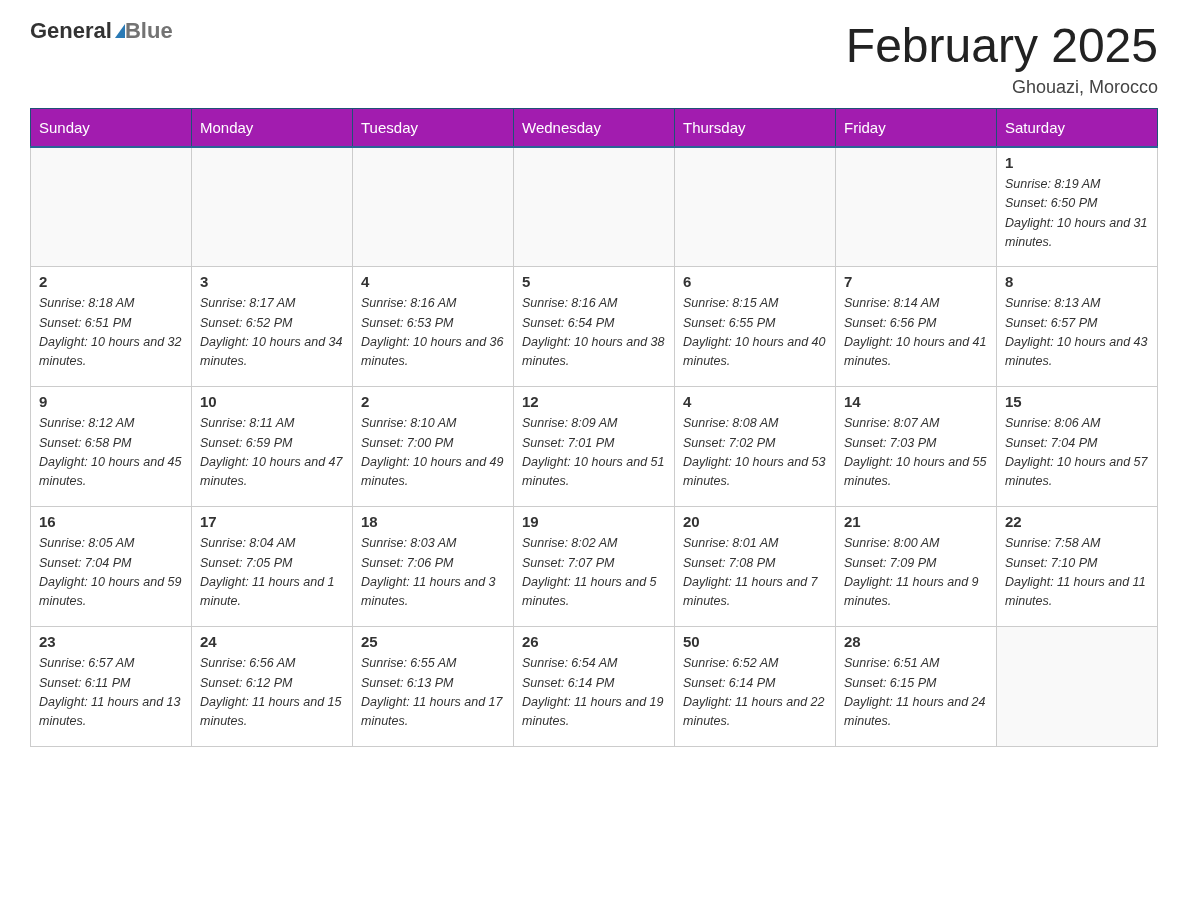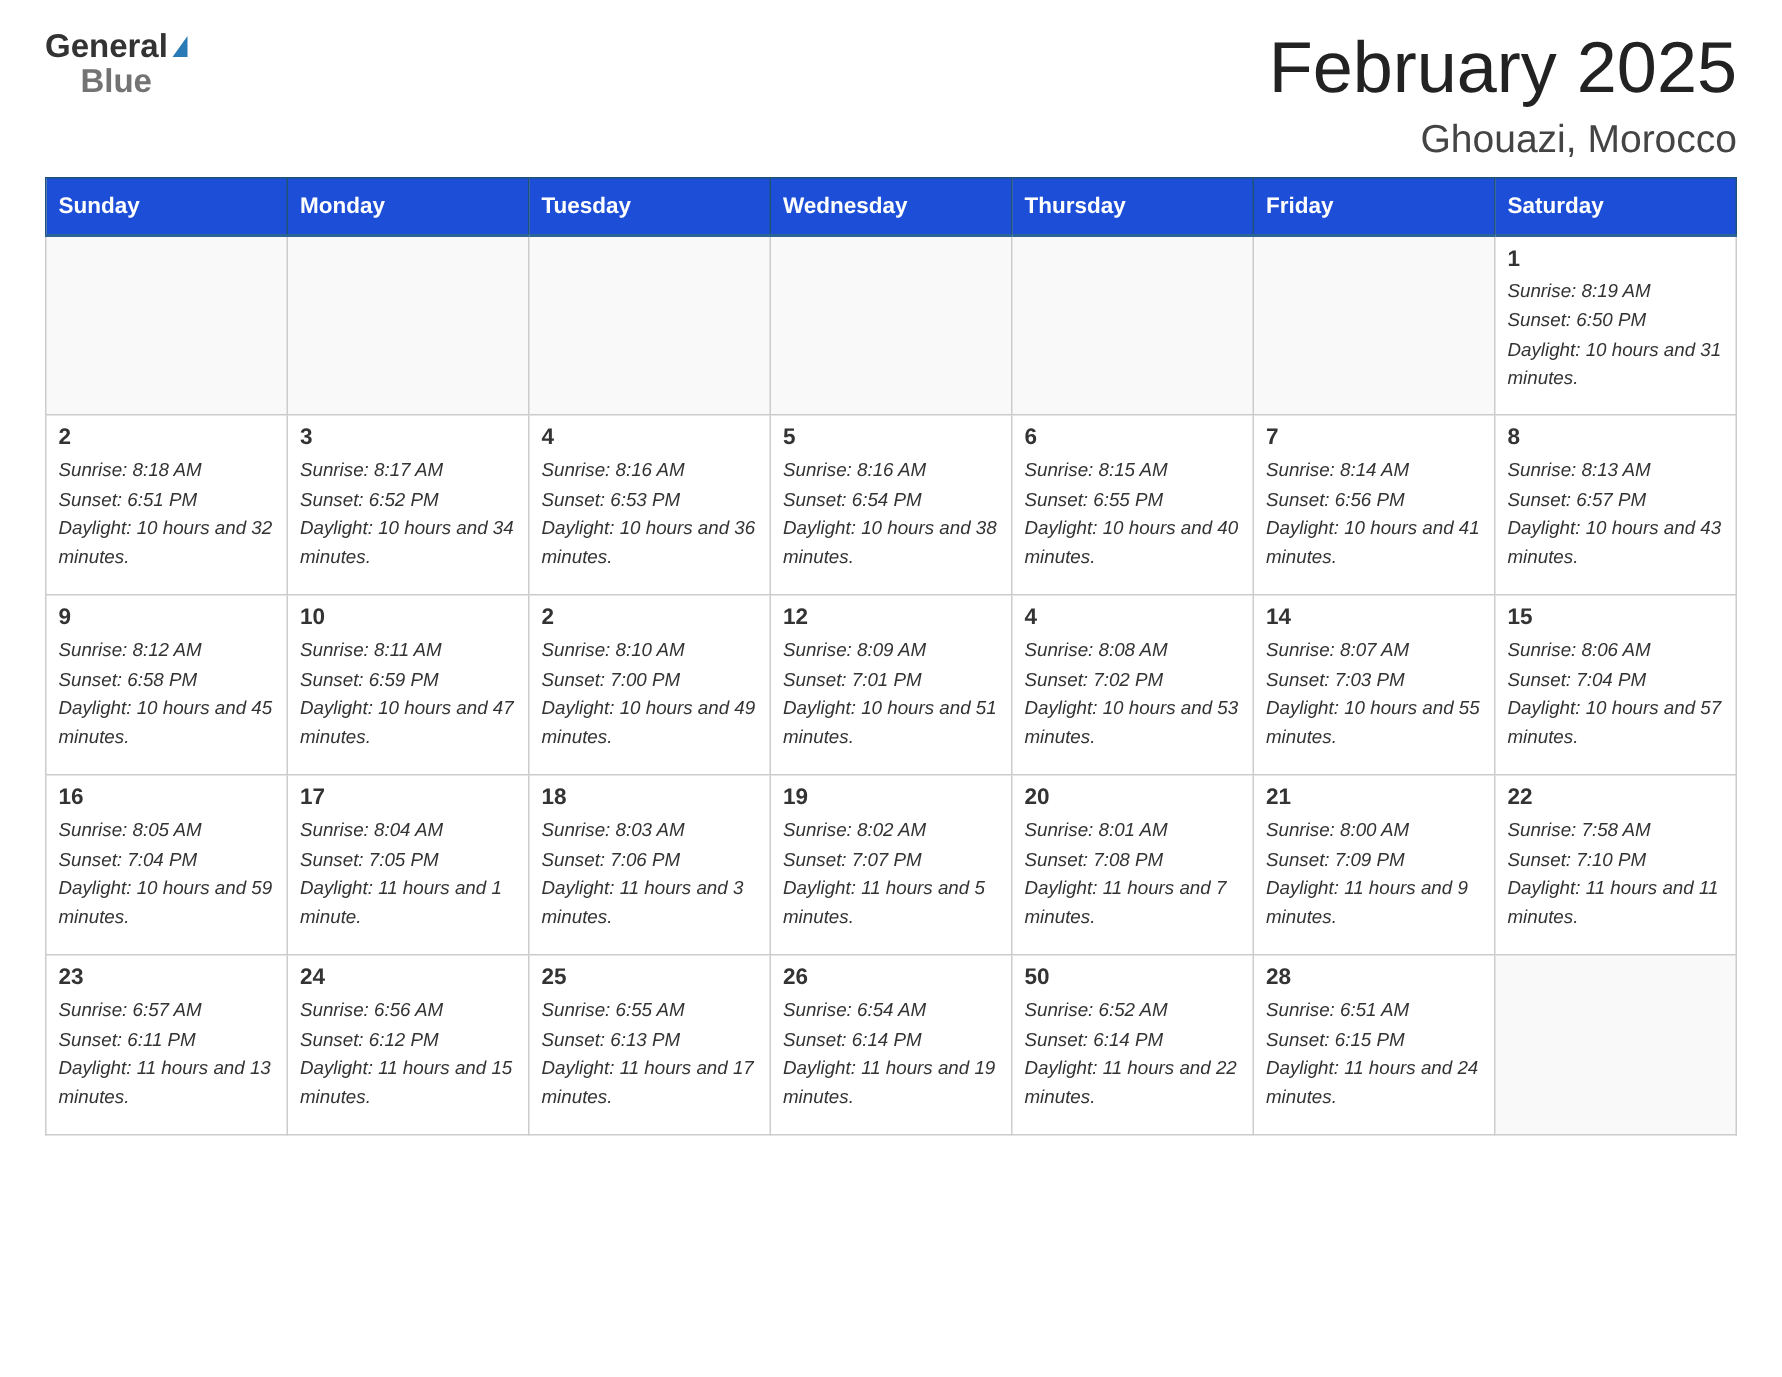--- a/index.html
+++ b/index.html
@@ -11,22 +11,22 @@
       min-height: 918px;
     }
     .header-area {
       display: flex;
       justify-content: space-between;
       align-items: flex-start;
       margin-bottom: 10px;
     }
     .logo-area {
       display: flex;
-      flex-direction: column;
-      align-items: center;
+      flex-direction: row;
+      align-items: flex-start;
     }
     .logo-general {
       font-size: 22px;
       font-weight: bold;
       color: #333;
       line-height: 1;
     }
     .logo-blue {
       font-size: 22px;
       font-weight: bold;
@@ -47,35 +47,35 @@
     .title-area {
       text-align: right;
     }
     .month-title {
       font-size: 48px;
       font-weight: normal;
       color: #222;
       line-height: 1.1;
     }
     .location-title {
-      font-size: 26px;
+      font-size: 18px;
       color: #444;
       margin-top: 4px;
     }
     .calendar {
       width: 100%;
       border-collapse: collapse;
       margin-top: 8px;
     }
     .calendar thead th {
-      background-color: #1d4ed8;
+      background-color: #a21caf;
       color: #fff;
       padding: 10px 8px;
       font-size: 15px;
-      font-weight: bold;
+      font-weight: normal;
       text-align: left;
       border: 1px solid #1e5276;
     }
     .calendar tbody td {
       vertical-align: top;
       border: 1px solid #ccc;
       padding: 6px 8px;
       width: 14.28%;
       height: 120px;
       font-size: 13px;

